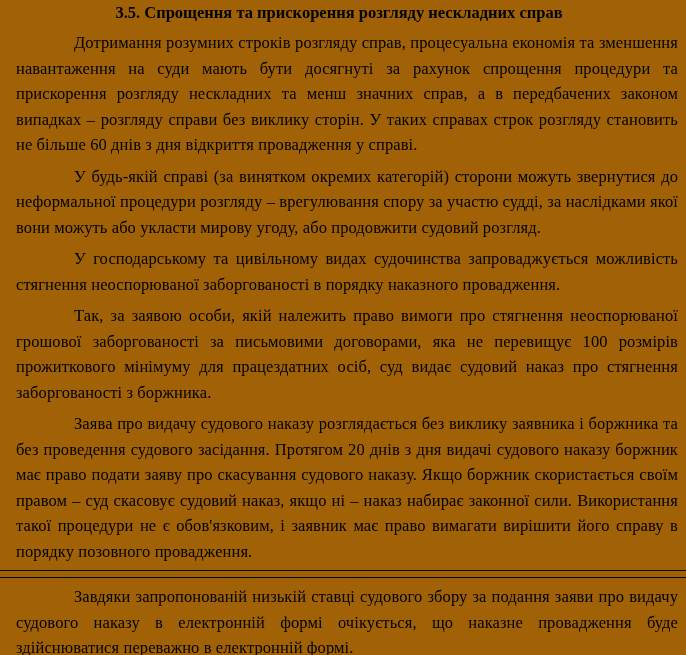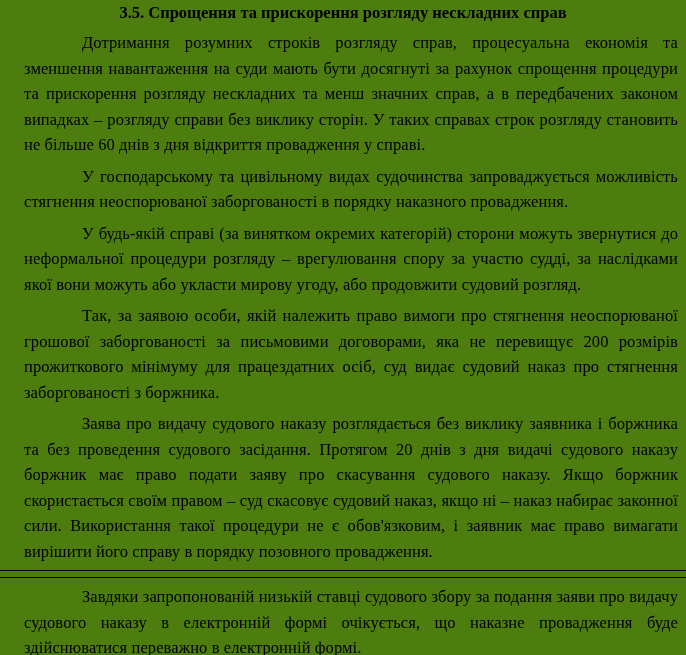--- a/index.html
+++ b/index.html
@@ -4,22 +4,22 @@
 <style>
   html, body {
     margin: 0;
     padding: 0;
     background: #ffffff;
   }
   .page {
     width: 686px;
     height: 655px;
     box-sizing: border-box;
-    padding: 2px 8px 0 8px;
-    background: #4d7c0f;
+    padding: 2px 8px 0 0;
+    background: #a16207;
     color: #000000;
     font-family: "Liberation Serif", "DejaVu Serif", serif;
     font-size: 16.5px;
     line-height: 25.5px;
     overflow: hidden;
   }
   .heading {
     font-weight: bold;
     text-align: center;
     margin: 0 0 6px 0;
@@ -43,24 +43,24 @@
   }
 </style>
 </head>
 <body>
 
 <div class="page">
   <h1 class="heading">3.5. Спрощення та прискорення розгляду нескладних справ</h1>
 
   <p class="para">Дотримання розумних строків розгляду справ, процесуальна економія та зменшення навантаження на суди мають бути досягнуті за рахунок спрощення процедури та прискорення  розгляду нескладних та менш значних справ, а в передбачених законом випадках – розгляду справи без виклику сторін. У таких справах строк розгляду становить не більше 60 днів з дня відкриття провадження у справі.</p>
 
+  <p class="para">У будь-якій справі (за винятком окремих категорій) сторони можуть звернутися до неформальної процедури розгляду – врегулювання спору за участю судді, за наслідками якої вони можуть або укласти мирову угоду, або продовжити судовий розгляд.</p>
+
   <p class="para">У господарському та цивільному видах судочинства запроваджується можливість стягнення неоспорюваної заборгованості в порядку наказного провадження.</p>
 
-  <p class="para">У будь-якій справі (за винятком окремих категорій) сторони можуть звернутися до неформальної процедури розгляду – врегулювання спору за участю судді, за наслідками якої вони можуть або укласти мирову угоду, або продовжити судовий розгляд.</p>
-
-  <p class="para">Так, за заявою особи, якій належить право вимоги про стягнення неоспорюваної грошової заборгованості за письмовими договорами, яка не перевищує 200 розмірів прожиткового мінімуму для працездатних осіб, суд видає судовий наказ про стягнення заборгованості з боржника.</p>
+  <p class="para">Так, за заявою особи, якій належить право вимоги про стягнення неоспорюваної грошової заборгованості за письмовими договорами, яка не перевищує 100 розмірів прожиткового мінімуму для працездатних осіб, суд видає судовий наказ про стягнення заборгованості з боржника.</p>
 
   <p class="para">Заява про видачу судового наказу розглядається без виклику заявника і боржника та без проведення судового засідання. Протягом 20 днів з дня видачі судового наказу боржник має право подати заяву про скасування судового наказу. Якщо боржник скористається своїм правом – суд скасовує судовий наказ, якщо ні – наказ набирає законної сили. Використання такої процедури не є обов'язковим, і заявник має право вимагати вирішити його справу в порядку позовного провадження.</p>
 
   <div class="section-divider"></div>
 
   <p class="para">Завдяки запропонованій низькій ставці судового збору за подання заяви про видачу судового наказу в електронній формі очікується, що наказне провадження буде здійснюватися переважно в електронній формі.</p>
 </div>
 
 </body></html>

